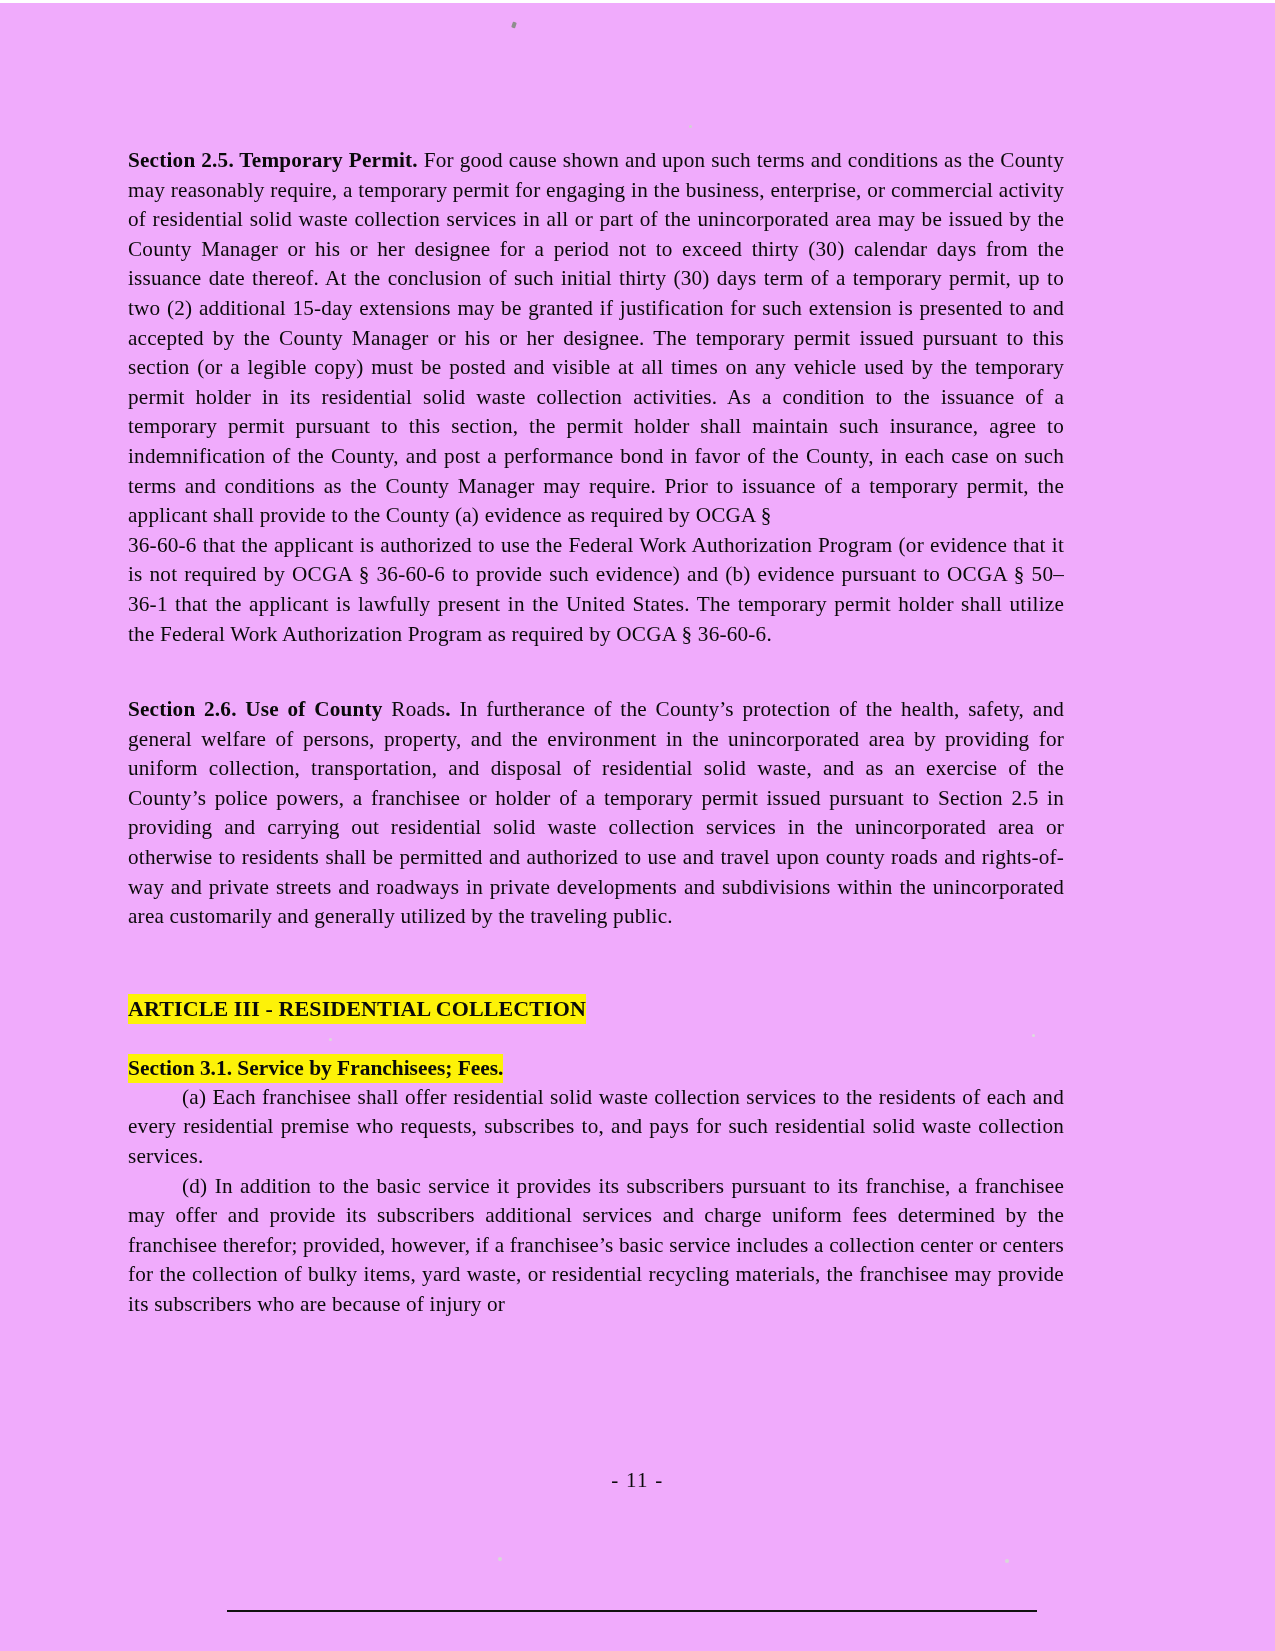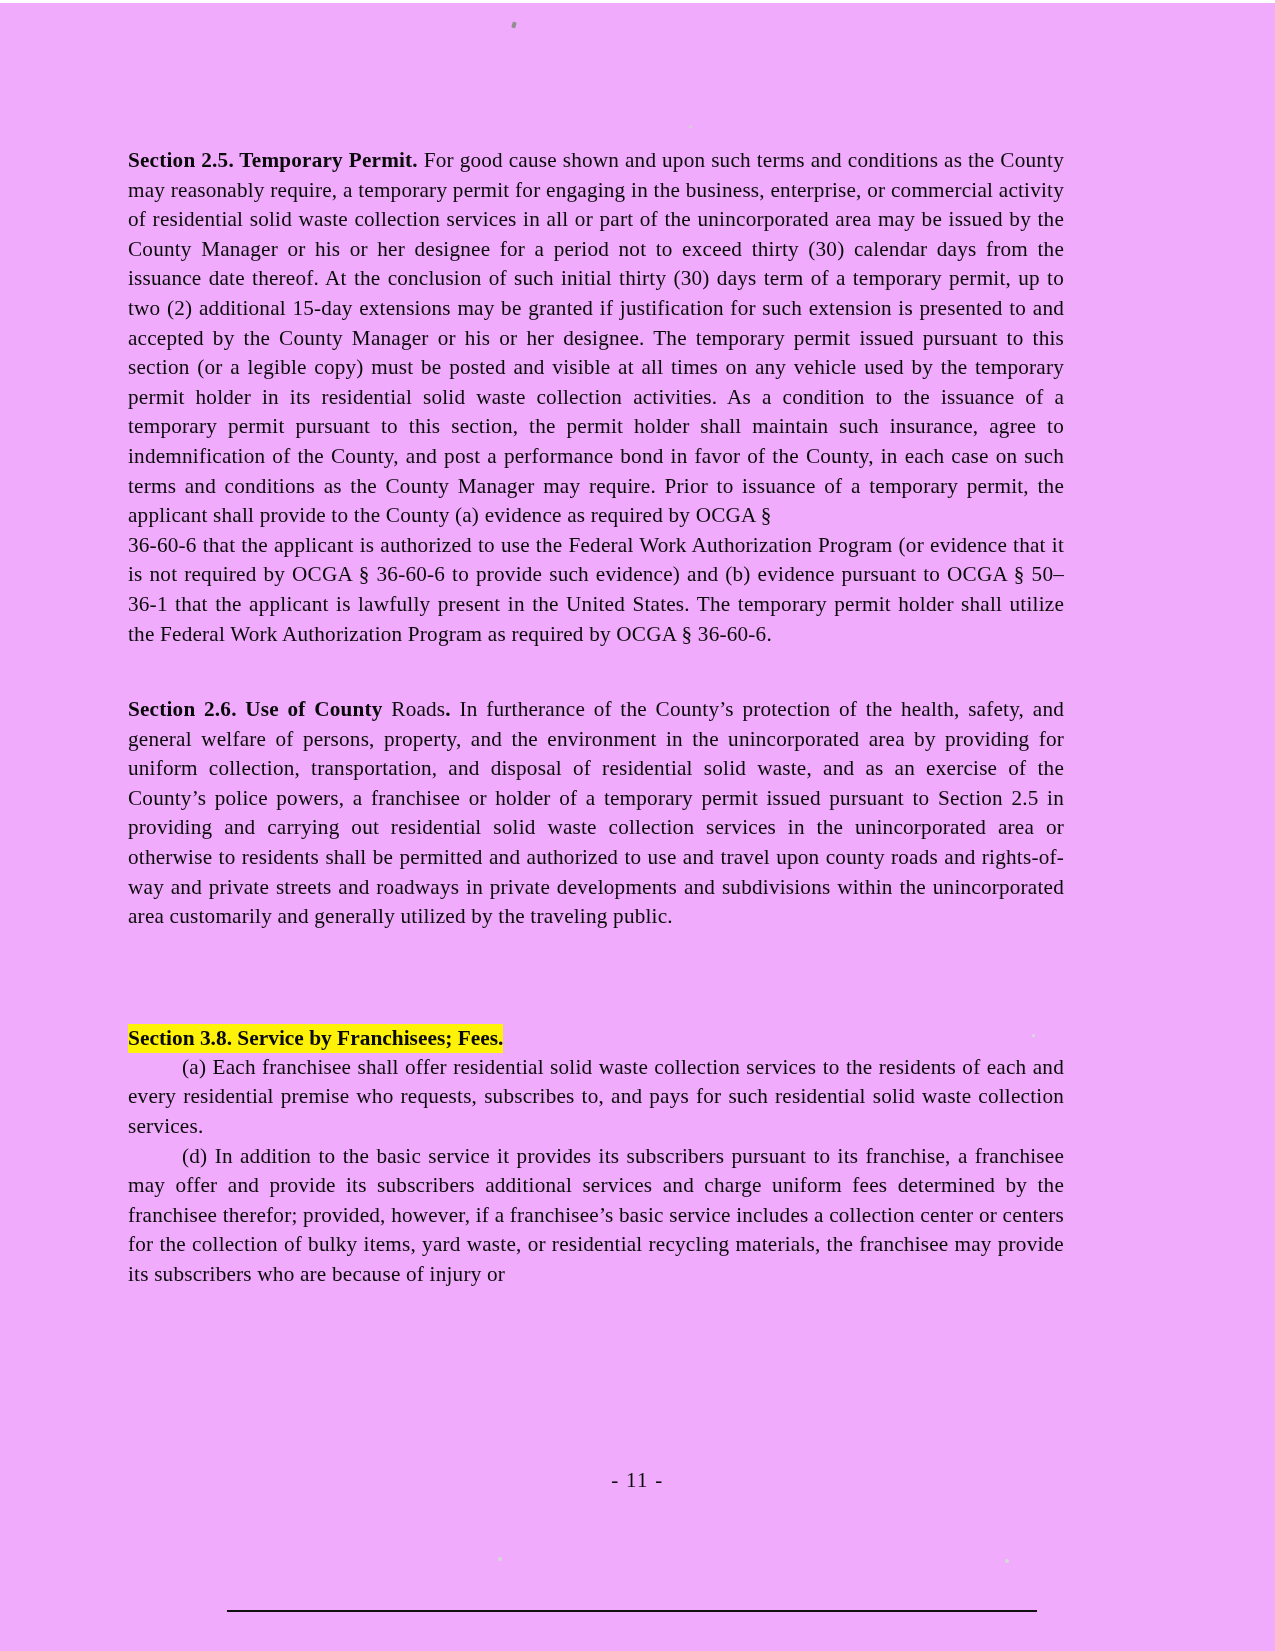--- a/index.html
+++ b/index.html
@@ -126,25 +126,28 @@
     <p class="para"><span class="run-in">Section 2.5. Temporary Permit.</span><span> For good cause shown and upon such terms and conditions as the County may reasonably require, a temporary permit for engaging in the business, enterprise, or commercial activity of residential solid waste collection services in all or part of the unincorporated area may be issued by the County Manager or his or her designee for a period not to exceed thirty (30) calendar days from the issuance date thereof. At the conclusion of such initial thirty (30) days term of a temporary permit, up to two (2) additional 15-day extensions may be granted if justification for such extension is presented to and accepted by the County Manager or his or her designee. The temporary permit issued pursuant to this section (or a legible copy) must be posted and visible at all times on any vehicle used by the temporary permit holder in its residential solid waste collection activities. As a condition to the issuance of a temporary permit pursuant to this section, the permit holder shall maintain such insurance, agree to indemnification of the County, and post a performance bond in favor of the County, in each case on such terms and conditions as the County Manager may require. Prior to issuance of a temporary permit, the applicant shall provide to the County (a) evidence as required by OCGA §</span></p>
 
     <p class="para"><span>36-60-6 that the applicant is authorized to use the Federal Work Authorization Program (or evidence that it is not required by OCGA § 36-60-6 to provide such evidence) and (b) evidence pursuant to OCGA § 50–36-1 that the applicant is lawfully present in the United States. The temporary permit holder shall utilize the Federal Work Authorization Program as required by OCGA § 36-60-6.</span></p>
 
     <div class="gap-lg"></div>
 
     <p class="para"><span class="run-in">Section 2.6. Use of County</span><span class="run-in" style="font-weight:normal"> Roads</span><span class="run-in">.</span><span>  In furtherance of the County’s protection of the health, safety, and general welfare of persons, property, and the environment in the unincorporated area by providing for uniform collection, transportation, and disposal of residential solid waste, and as an exercise of the County’s police powers, a franchisee or holder of a temporary permit issued pursuant to Section 2.5 in providing and carrying out residential solid waste collection services in the unincorporated area or otherwise to residents shall be permitted and authorized to use and travel upon county roads and rights-of-way and private streets and roadways in private developments and subdivisions within the unincorporated area customarily and generally utilized by the traveling public.</span></p>
 
     <div class="gap-xl"></div>
 
+    <div class="article-wrap">
+      <h2 class="article hl">ARTICLE III - RESIDENTIAL COLLECTION</h2>
+    </div>
 
     <div class="gap-md"></div>
 
     <div class="section-head-wrap">
-      <h3 class="section-head hl">Section 3.8. Service by Franchisees; Fees.</h3>
+      <h3 class="section-head hl">Section 3.1. Service by Franchisees; Fees.</h3>
     </div>
 
     <p class="para"><span class="indent"></span><span>(a)</span><span>  Each franchisee shall offer residential solid waste collection services to the residents of each and every residential premise who requests, subscribes to, and pays for such residential solid waste collection services.</span></p>
 
 
 
     <p class="para"><span class="indent"></span><span>(d)</span><span>  In addition to the basic service it provides its subscribers pursuant to its franchise, a franchisee may offer and provide its subscribers additional services and charge uniform fees determined by the franchisee therefor; provided, however, if a franchisee’s basic service includes a collection center or centers for the collection of bulky items, yard waste, or residential recycling materials, the franchisee may provide its subscribers who are because of injury or</span></p>
 
   </div>
 

